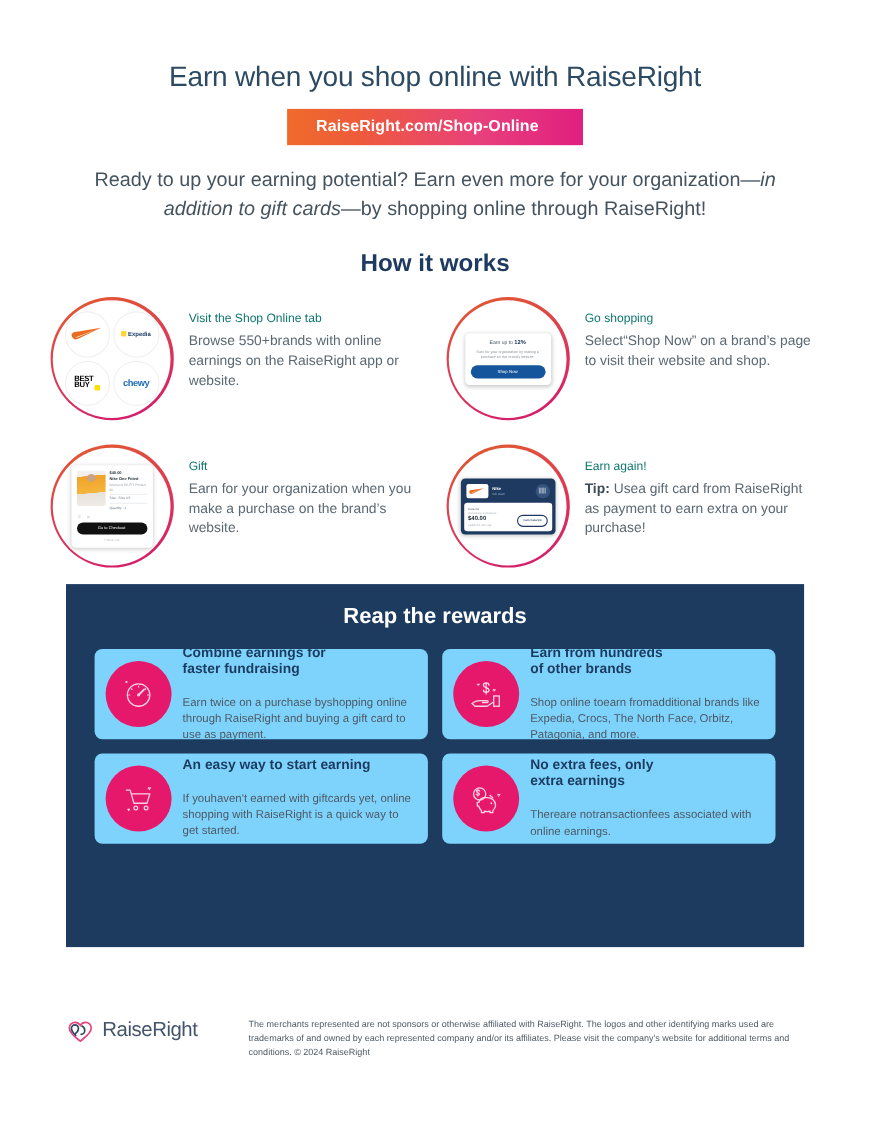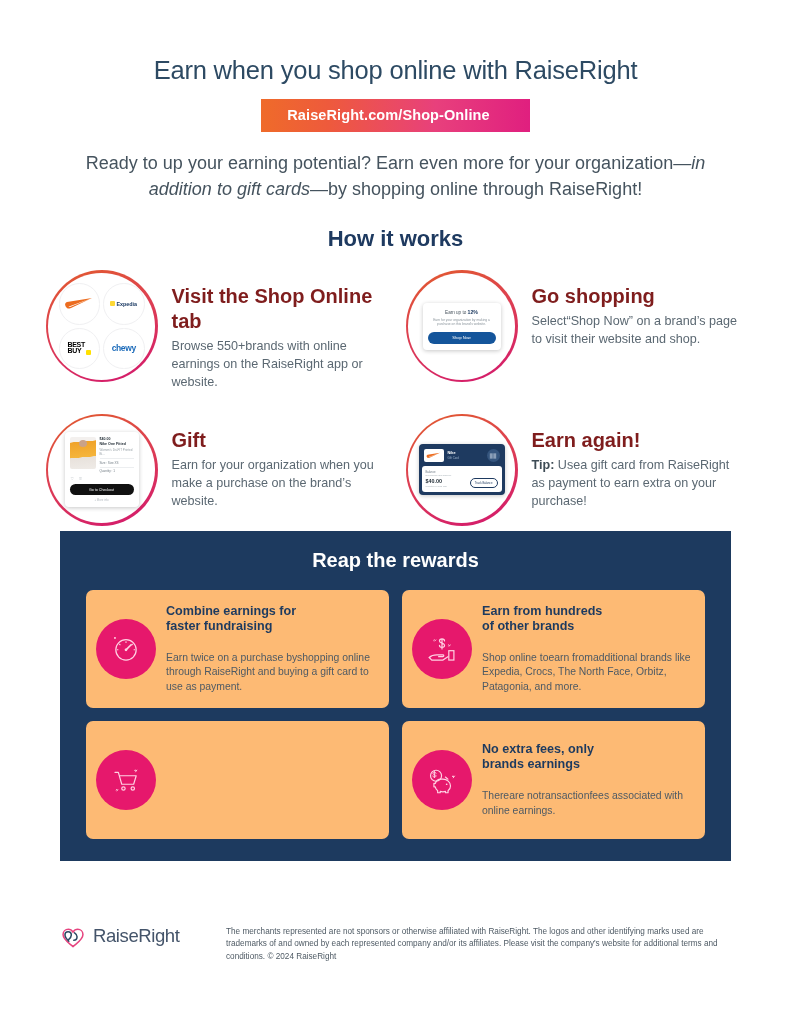--- a/index.html
+++ b/index.html
@@ -65,21 +65,21 @@
     flex: 0 0 auto;
     display:flex;align-items:center;justify-content:center;
   }
   .ring::after {
     content:""; position:absolute; inset:2.5px; border-radius:50%;
     background:#fff;
   }
   .ring > * { position: relative; z-index: 2; }
   .step-text { padding-left: 14px; padding-top: 14px; }
   .step-h {
-    font-size: 20px; font-weight: bold; color: #7f1d1d;
+    font-size: 11px; font-weight: normal; color: #0f766e;
     line-height: 1.25; margin-bottom: 4px;
   }
   .step-p { font-size: 12.6px; line-height: 1.42; color: #5b6872; }
   .step-p b { color:#3d4b55; }
 
   
   .brandgrid {
     width: 86px; height: 86px;
     display: grid; grid-template-columns: 1fr 1fr; grid-template-rows: 1fr 1fr;
     gap: 3px;
@@ -146,21 +146,21 @@
   }
   .reap-title {
     text-align:center; color:#fff; font-size:20px; font-weight:bold;
     padding-top:18px;
   }
   .reap-grid {
     margin: 18px auto 0 auto; width: 619px;
     display:grid; grid-template-columns: 303px 303px; gap:13px;
   }
   .rcard {
-    background:#fdba74; border-radius:7px; height:118px;
+    background:#7dd3fc; border-radius:7px; height:82px;
     display:flex; align-items:center; padding:10px 12px 10px 10px;
   }
   .rc-icon {
     flex:0 0 auto; width:60px;height:60px;border-radius:50%;
     background:#e6186c; display:flex;align-items:center;justify-content:center;
     margin-right:10px;
   }
   .rc-text { flex:1; }
   .rc-h { font-size:12.6px; font-weight:bold; color:#1d3a5f; line-height:1.2; }
   .rc-p { font-size:10.4px; color:#4e5a64; line-height:1.4; margin-top:17px;}
@@ -353,38 +353,42 @@
         <div class="rc-icon">
           <svg width="34" height="34" viewBox="0 0 40 40" fill="none" stroke="#ffd2e3" stroke-width="1.4">
             <path d="M7 11h4l4 14h14l3-10H13" stroke-linecap="round" stroke-linejoin="round"></path>
             <circle cx="17" cy="30" r="2"></circle>
               <circle cx="28" cy="30" r="2"></circle>
             <g stroke-width="1.1">
                 <path d="M31 8l1 1.4M32 9.4l-1 1.4M31 8l-1 1.4M32 9.4l1-1.4M9 31l.8 1.1M9.8 32.1l-.8 1.1M9 31l-.8 1.1M9.8 32.1l.8-1.1"></path>
               </g>
           </svg>
         </div>
+        <div class="rc-text">
+          <div class="rc-h">An easy way to start earning</div>
+          <div class="rc-p">If youhaven't earned with giftcards yet, online shopping with RaiseRight is a quick way to get started.</div>
+        </div>
       </div>
 
       <div class="rcard">
         <div class="rc-icon">
           <svg width="36" height="34" viewBox="0 0 42 40" fill="none" stroke="#ffd2e3" stroke-width="1.4">
             <circle cx="14" cy="15" r="6.5"></circle>
             <path d="M14 12.2c0-.9-.9-1.4-1.9-1.4s-1.9.6-1.9 1.4.9 1.2 1.9 1.5 1.9.7 1.9 1.5-.9 1.4-1.9 1.4-1.9-.6-1.9-1.4M12.1 9.6v7.6" stroke-width="1.1" stroke-linecap="round"></path>
             <path d="M22 19c5 0 9 3.6 9 8 0 2.3-1.1 4.3-2.9 5.7V35h-3v-1.6c-.9.3-2 .5-3.1.5s-2.2-.2-3.1-.5V35h-3v-2.3c-1.5-1.2-2.5-2.8-2.8-4.7h-1.6v-4h1.7c.6-2.8 3.4-5 6.8-5z" stroke-linejoin="round"></path>
             <path d="M25 16.5l3 2.6" stroke-linecap="round"></path>
             <circle cx="26.5" cy="25" r="1" fill="#ffd2e3" stroke="none"></circle>
             <g stroke-width="1.1">
                 <path d="M34 15l1 1.4M35 16.4l-1 1.4M34 15l-1 1.4M35 16.4l1-1.4"></path>
               </g>
           </svg>
         </div>
         <div class="rc-text">
           <div class="rc-h">No extra fees, only</div>
-          <div class="rc-h">brands earnings</div>
+          <div class="rc-h">extra earnings</div>
           <div class="rc-p">Thereare notransactionfees associated with online earnings.</div>
         </div>
       </div>
 
     </div>
   </div>
 
 
   <div class="legal">
     <div class="logo-wrap">

